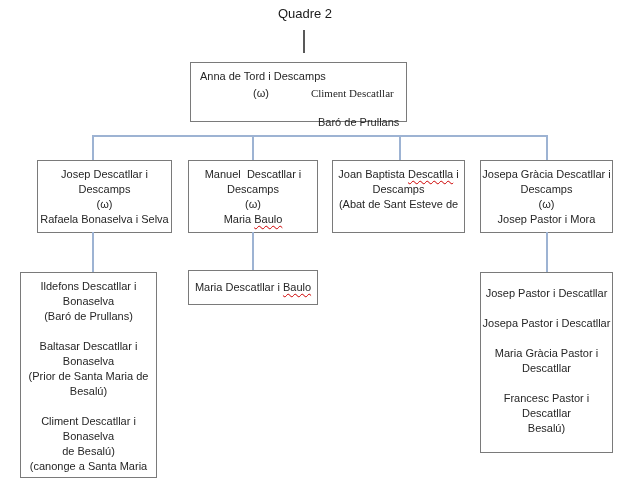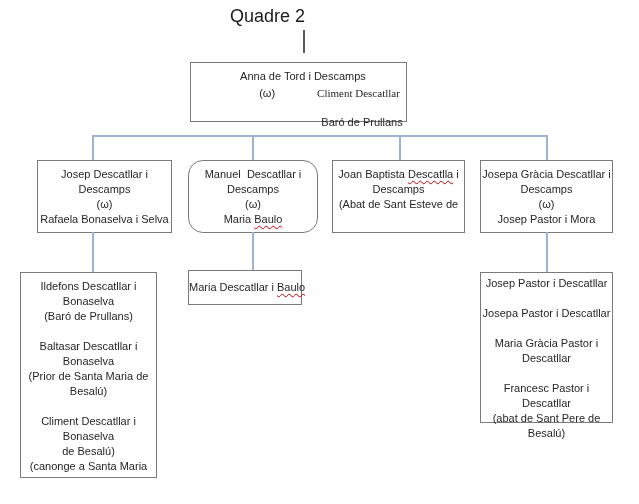--- a/index.html
+++ b/index.html
@@ -4,47 +4,47 @@
 <style>
   * { margin:0; padding:0; box-sizing:border-box; }
   html,body { background:#ffffff; }
   .canvas {
     position:relative; width:639px; height:504px; background:#ffffff;
     font-family:"Liberation Sans", sans-serif; color:#262626; font-size:11px;
     overflow:hidden;
   }
   .title {
     position:absolute; left:230px; top:6px; width:150px;
-    font-size:18px; color:#1a1a1a;
+    text-align:center; font-size:13px; color:#1a1a1a;
   }
   .box {
     position:absolute; border:1px solid #7a7a7a; background:#ffffff;
     text-align:center;
   }
   .line { height:15px; line-height:15px; white-space:nowrap; }
 
   
-  .box-anna { left:190px; top:62px; width:217px; height:60px; text-align:center; }
+  .box-anna { left:190px; top:62px; width:217px; height:60px; text-align:left; }
   .box-anna .tline { height:17px; line-height:17px; white-space:nowrap; }
   .tb-l1 { padding-left:9px; padding-top:5px; height:22px !important; }
   .tb-sym { padding-left:62px; }
   .tb-spouse { padding-left:42px;font-family:Liberation Serif, serif; }
   .tb-l3 { padding-left:127px;margin-top:12px; }
 
   
   .gen2 { top:160px; height:73px; padding-top:6px; }
   .box-josep { left:37px;  width:135px; }
-  .box-manuel { left:188px; width:130px;border-radius:15px; }
+  .box-manuel { left:188px; width:130px; }
   .box-joan { left:332px; width:133px; }
   .box-mariagracia { left:480px; width:133px; }
 
   
   .box-bonaselva { left:20px;  top:272px; width:137px; height:206px; padding-top:6px; }
-  .box-mariabaulo { left:188px; top:270px; width:114px; height:35px; padding-top:9px; }
-  .box-pastor { left:480px; top:272px; width:133px; height:151px; padding-top:3px; }
+  .box-mariabaulo { left:188px; top:270px; width:130px; height:35px; padding-top:9px; }
+  .box-pastor { left:480px; top:272px; width:133px; height:181px; padding-top:13px; }
 
   
   .vline, .hline { position:absolute; background:#9db3d3; }
   .vline { width:1.5px; }
   .hline { height:1.5px; }
   .stem  { position:absolute; width:1.5px; background:#595959; }
 
   .stem-title { left:303px; top:30px; height:23px; }
   .rail { left:92px; top:135px; width:456px; }
   .drop-1 { left:92px;  top:135px; height:25px; }
@@ -140,17 +140,16 @@
   <div class="box box-pastor">
     <div class="line">Josep Pastor i Descatllar</div>
     <div class="line"></div>
     <div class="line">Josepa Pastor i Descatllar</div>
     <div class="line"></div>
     <div class="line">Maria Gràcia Pastor i</div>
     <div class="line">Descatllar</div>
     <div class="line"></div>
     <div class="line">Francesc Pastor i</div>
     <div class="line">Descatllar</div>
-    <div class="line">(abat de Sant Pere de</div>
     <div class="line">Besalú)</div>
   </div>
 
 </div>
 
 </body></html>

